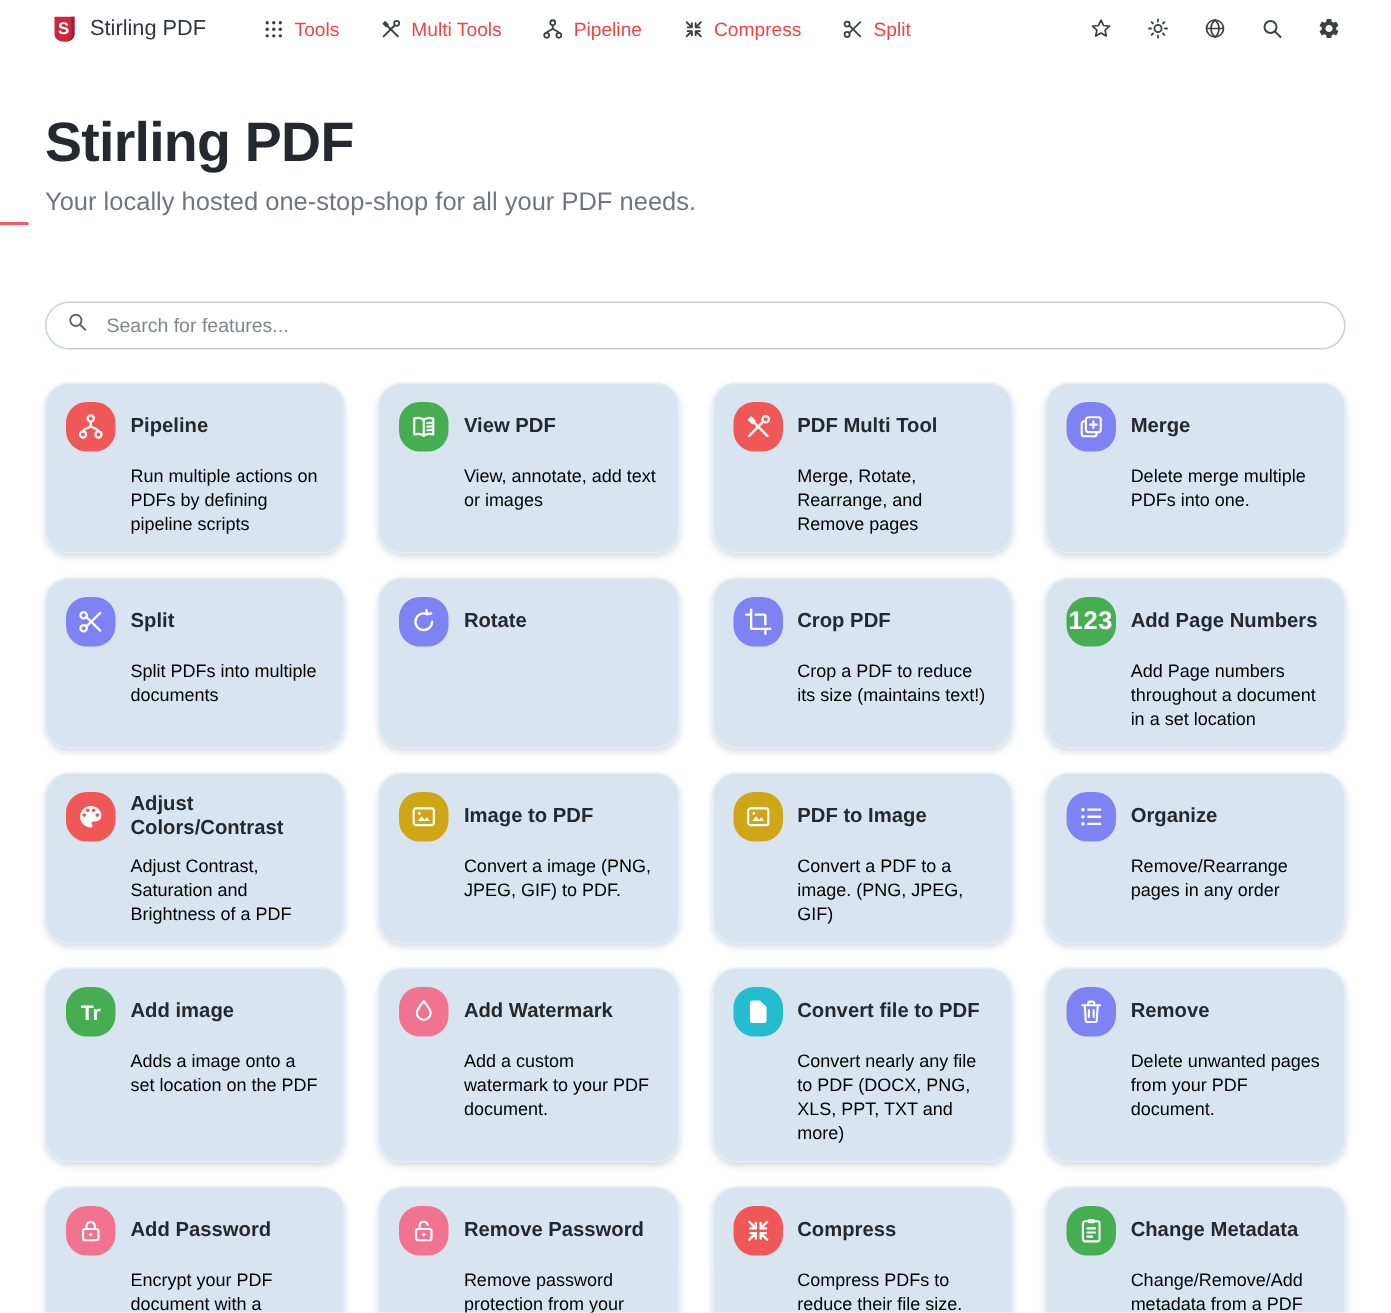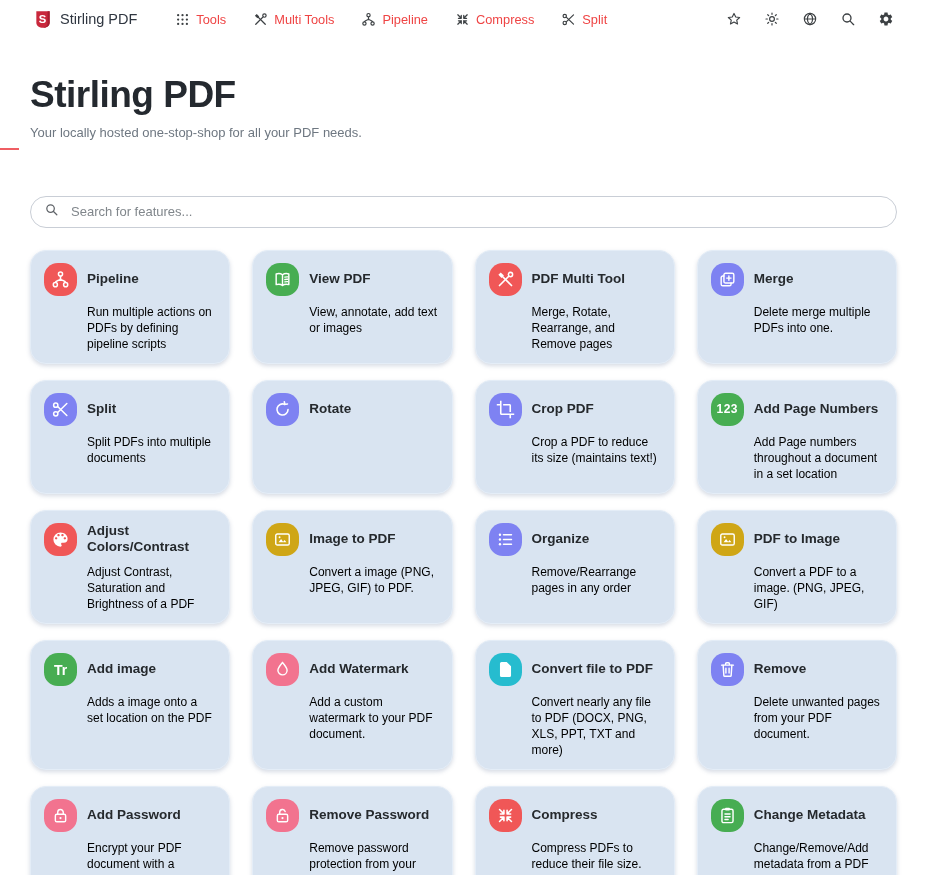--- a/index.html
+++ b/index.html
@@ -11,38 +11,38 @@
   .brand-text{font-size:14.5px;color:#2f3640;}
   .nav-items{display:flex;align-items:center;gap:27px;margin-left:38px;}
   .nav-item{display:flex;align-items:center;gap:6px;font-size:12.8px;color:#ef4444;cursor:pointer;}
   .nav-icon svg{width:15px;height:15px;display:block;color:#3c4043;}
   .nav-actions{margin-left:auto;display:flex;align-items:center;gap:22px;}
   .action-btn{background:none;border:none;padding:0;margin:0;cursor:pointer;display:flex;}
   .action-icon svg{width:16px;height:16px;display:block;color:#3c4043;}
   
   .hero{padding:0 30px;position:relative;}
   .page-title{margin:38px 0 0 0;font-size:37px;font-weight:600;letter-spacing:-.5px;color:#24292f;line-height:1.15;}
-  .page-subtitle{margin:8px 0 0 0;font-size:13px;color:#6e7781;}
+  .page-subtitle{margin:8px 0 0 0;font-size:17px;color:#6e7781;}
   .accent-mark{position:absolute;left:0;top:148px;width:19px;height:2px;background:#ef5e63;}
   
   .search-wrap{margin:56px 30px 13px 30px;height:30px;border:1px solid #c9ced6;border-radius:16px;
     display:flex;align-items:center;padding:0 13px;gap:10px;background:#fff;}
   .search-wrap svg{width:15px;height:15px;color:#5f6368;flex:none;}
   .search-input{flex:1;border:none;outline:none;font-size:13px;color:#333;background:transparent;
     font-family:"Liberation Sans",sans-serif;}
   .search-input::placeholder{color:#80868b;}
   
   .grid{margin:22px 30px 0 30px;display:grid;grid-template-columns:repeat(4,1fr);gap:16px 22px;}
   .card{background:#d9e4f1;border:1px solid #e4edf7;border-radius:16px;padding:12px 14px 11px 13px;
     box-shadow:0 2px 4px rgba(110,130,160,.28);cursor:pointer;}
   .card-head{display:flex;align-items:center;gap:10px;}
   .card-icon{width:33px;height:33px;border-radius:42%;display:flex;align-items:center;justify-content:center;
     color:#fff;flex:none;}
   .card-icon svg{width:19px;height:19px;display:block;}
-  .icon-text{font-weight:700;font-size:12px;color:#fff;letter-spacing:.5px;}
+  .icon-text{font-weight:700;font-size:17px;color:#fff;letter-spacing:.5px;}
   .icon-text.big{font-size:14px;letter-spacing:0;}
   .card-title{font-size:13.5px;font-weight:700;color:#25292d;line-height:1.25;}
   .card-desc{margin:8px 0 0 43px;font-size:12px;color:#000000;line-height:16px;}
 </style>
 </head>
 <body>
 
 <header class="navbar">
   <a class="brand">
     <span class="logo">
@@ -312,45 +312,45 @@
             <circle cx="8.3" cy="9.2" r="1.2" fill="currentColor" stroke="none"></circle>
           </svg>
         </div>
         <div class="card-title">Image to PDF</div>
       </div>
       <div class="card-desc">Convert a image (PNG, JPEG, GIF) to PDF.</div>
     </div>
 
     <div class="card">
       <div class="card-head">
+        <div class="card-icon" style="background: rgb(207, 166, 22);">
+          <svg viewBox="0 0 24 24" fill="none" stroke="currentColor" stroke-width="1.8" stroke-linejoin="round">
+            <rect x="3.5" y="5" width="17" height="14" rx="2"></rect>
+            <path d="M7 15.5l3.2-4 2.6 3.2 1.8-2.2 2.4 3z" fill="currentColor" stroke="none"></path>
+            <circle cx="8.3" cy="9.2" r="1.2" fill="currentColor" stroke="none"></circle>
+          </svg>
+        </div>
+        <div class="card-title">PDF to Image</div>
+      </div>
+      <div class="card-desc">Convert a PDF to a image. (PNG, JPEG, GIF)</div>
+    </div>
+
+    <div class="card">
+      <div class="card-head">
         <div class="card-icon" style="background: rgb(126, 130, 242);">
           <svg viewBox="0 0 24 24" fill="none" stroke="currentColor" stroke-width="2" stroke-linecap="round">
             <path d="M9.5 6h10M9.5 12h10M9.5 18h10"></path>
             <circle cx="5" cy="6" r="1.5" fill="currentColor" stroke="none"></circle>
             <circle cx="5" cy="12" r="1.5" fill="currentColor" stroke="none"></circle>
             <circle cx="5" cy="18" r="1.5" fill="currentColor" stroke="none"></circle>
           </svg>
         </div>
         <div class="card-title">Organize</div>
       </div>
       <div class="card-desc">Remove/Rearrange pages in any order</div>
-    </div>
-
-    <div class="card">
-      <div class="card-head">
-        <div class="card-icon" style="background: rgb(207, 166, 22);">
-          <svg viewBox="0 0 24 24" fill="none" stroke="currentColor" stroke-width="1.8" stroke-linejoin="round">
-            <rect x="3.5" y="5" width="17" height="14" rx="2"></rect>
-            <path d="M7 15.5l3.2-4 2.6 3.2 1.8-2.2 2.4 3z" fill="currentColor" stroke="none"></path>
-            <circle cx="8.3" cy="9.2" r="1.2" fill="currentColor" stroke="none"></circle>
-          </svg>
-        </div>
-        <div class="card-title">PDF to Image</div>
-      </div>
-      <div class="card-desc">Convert a PDF to a image. (PNG, JPEG, GIF)</div>
     </div>
 
     <div class="card">
       <div class="card-head">
         <div class="card-icon" style="background: rgb(71, 173, 82);">
           <span class="icon-text big">Tr</span>
         </div>
         <div class="card-title">Add image</div>
       </div>
       <div class="card-desc">Adds a image onto a set location on the PDF</div>

